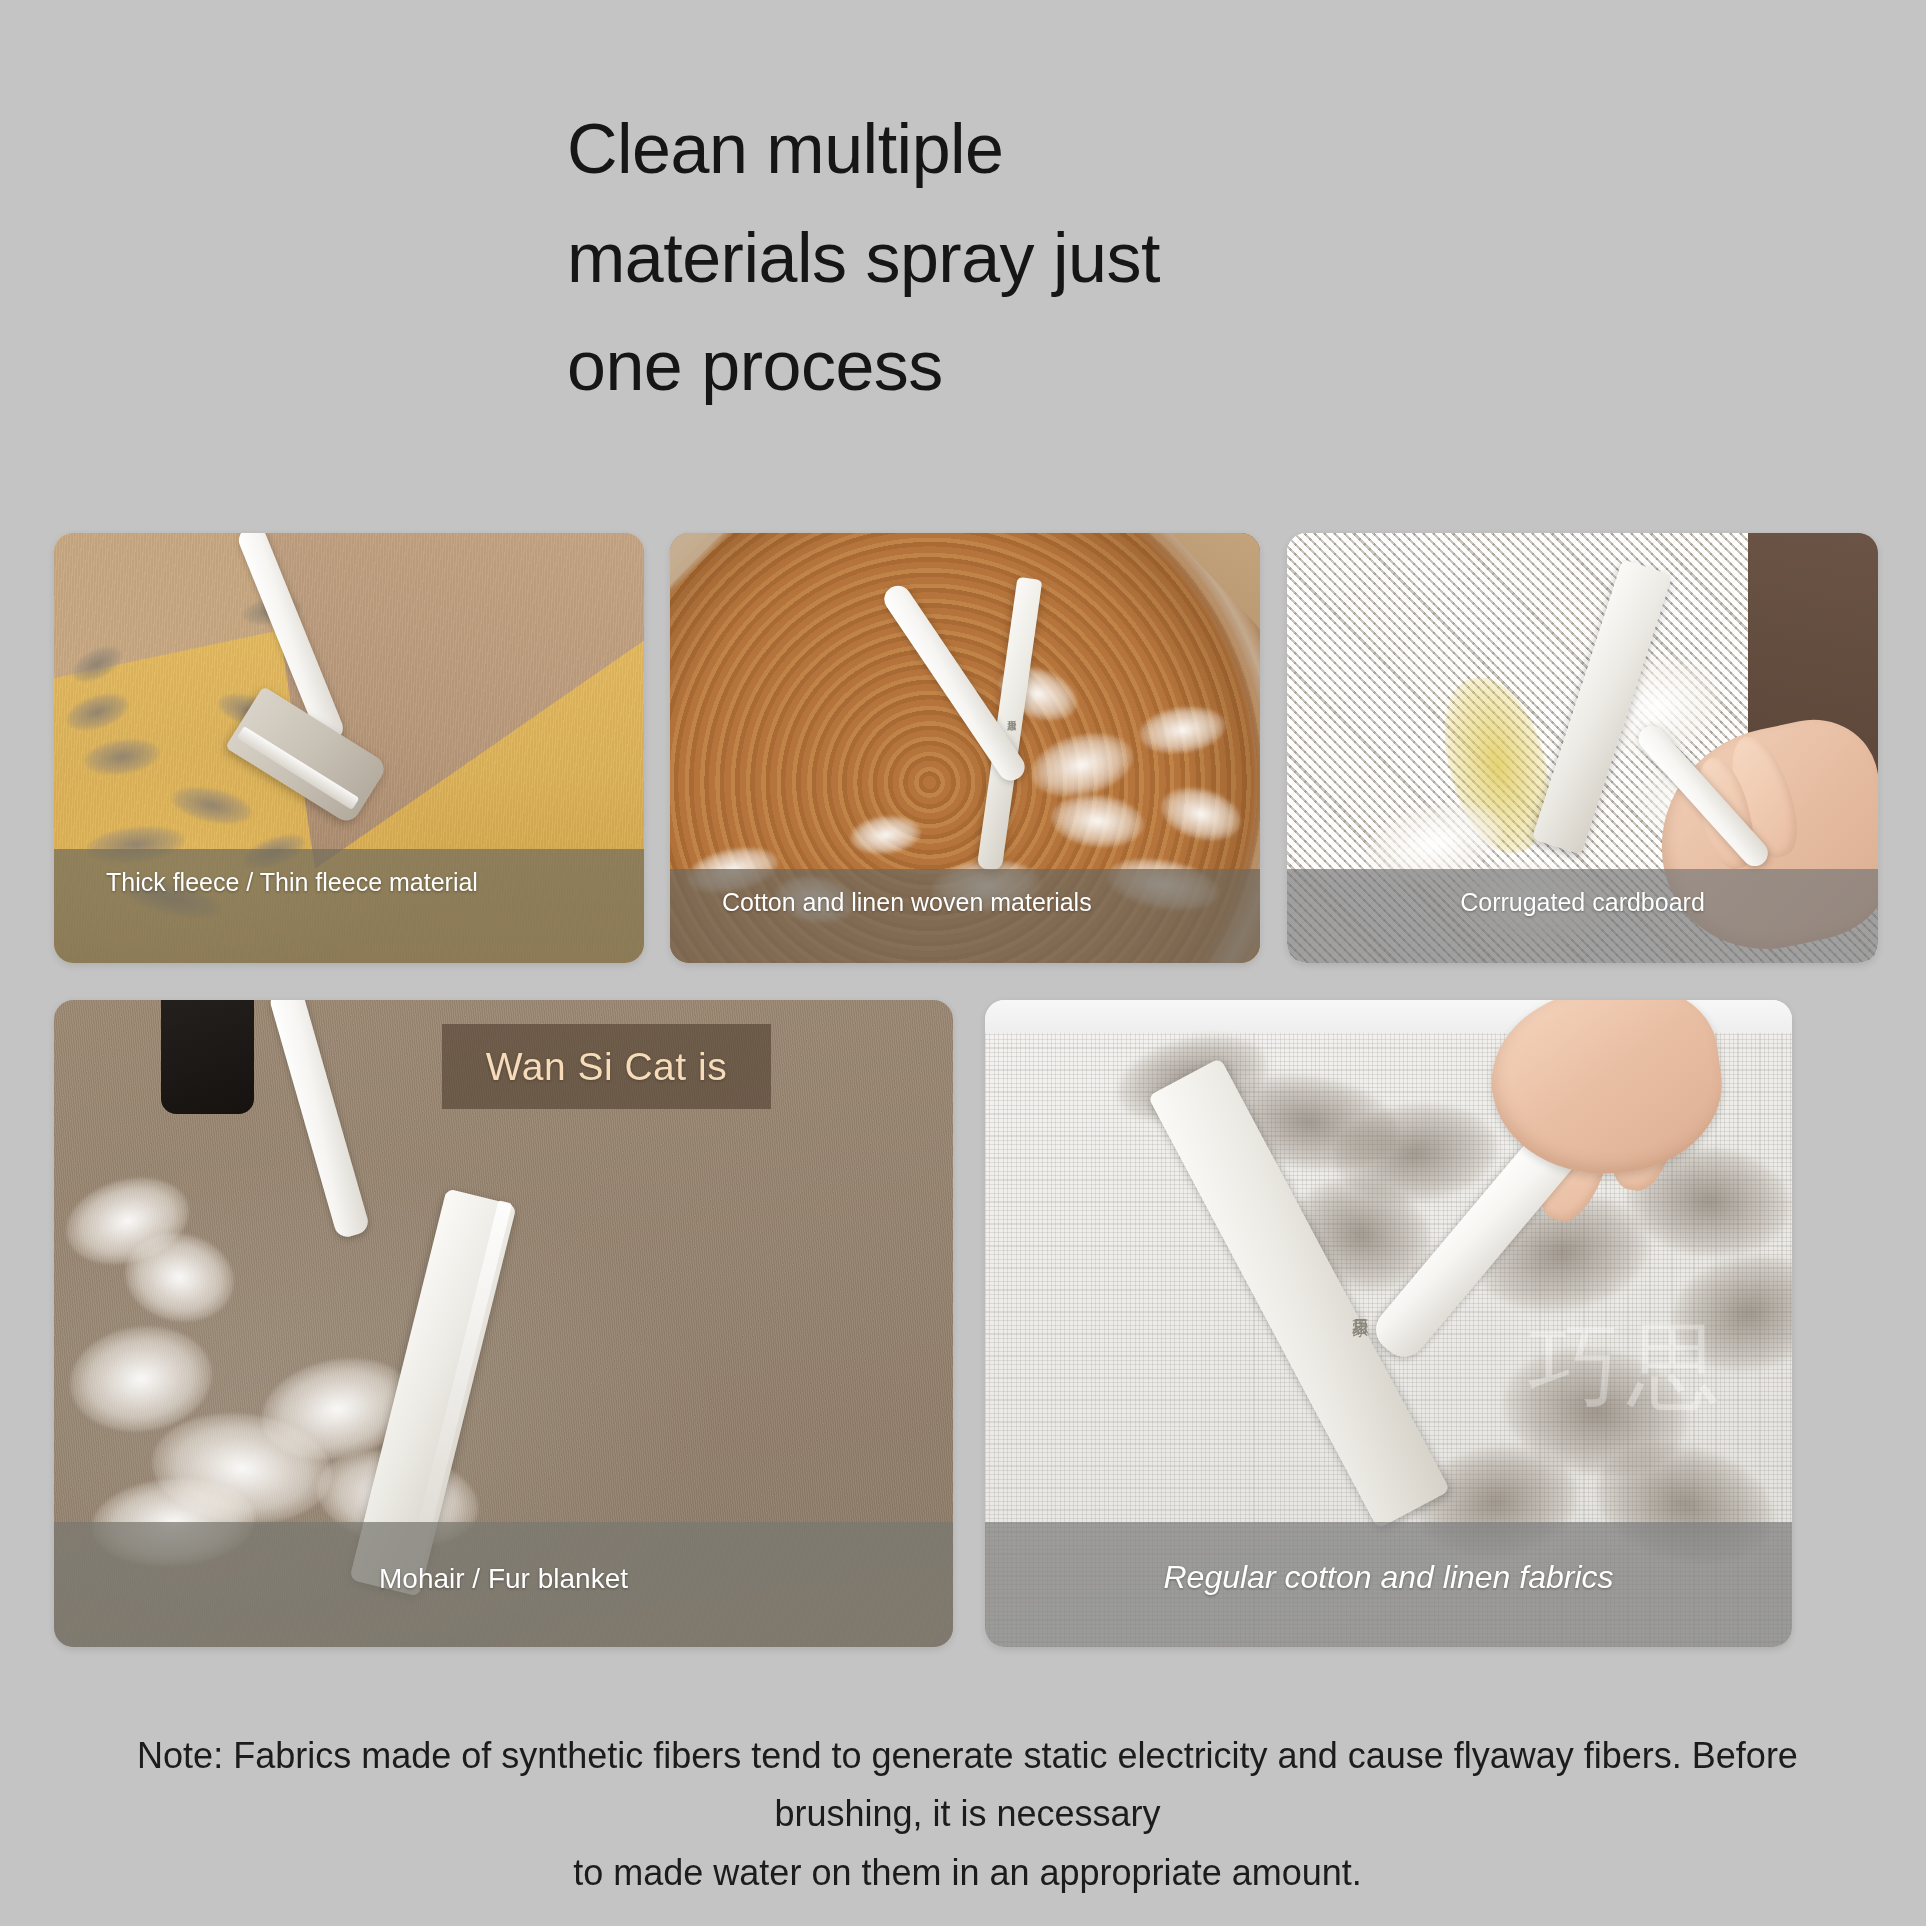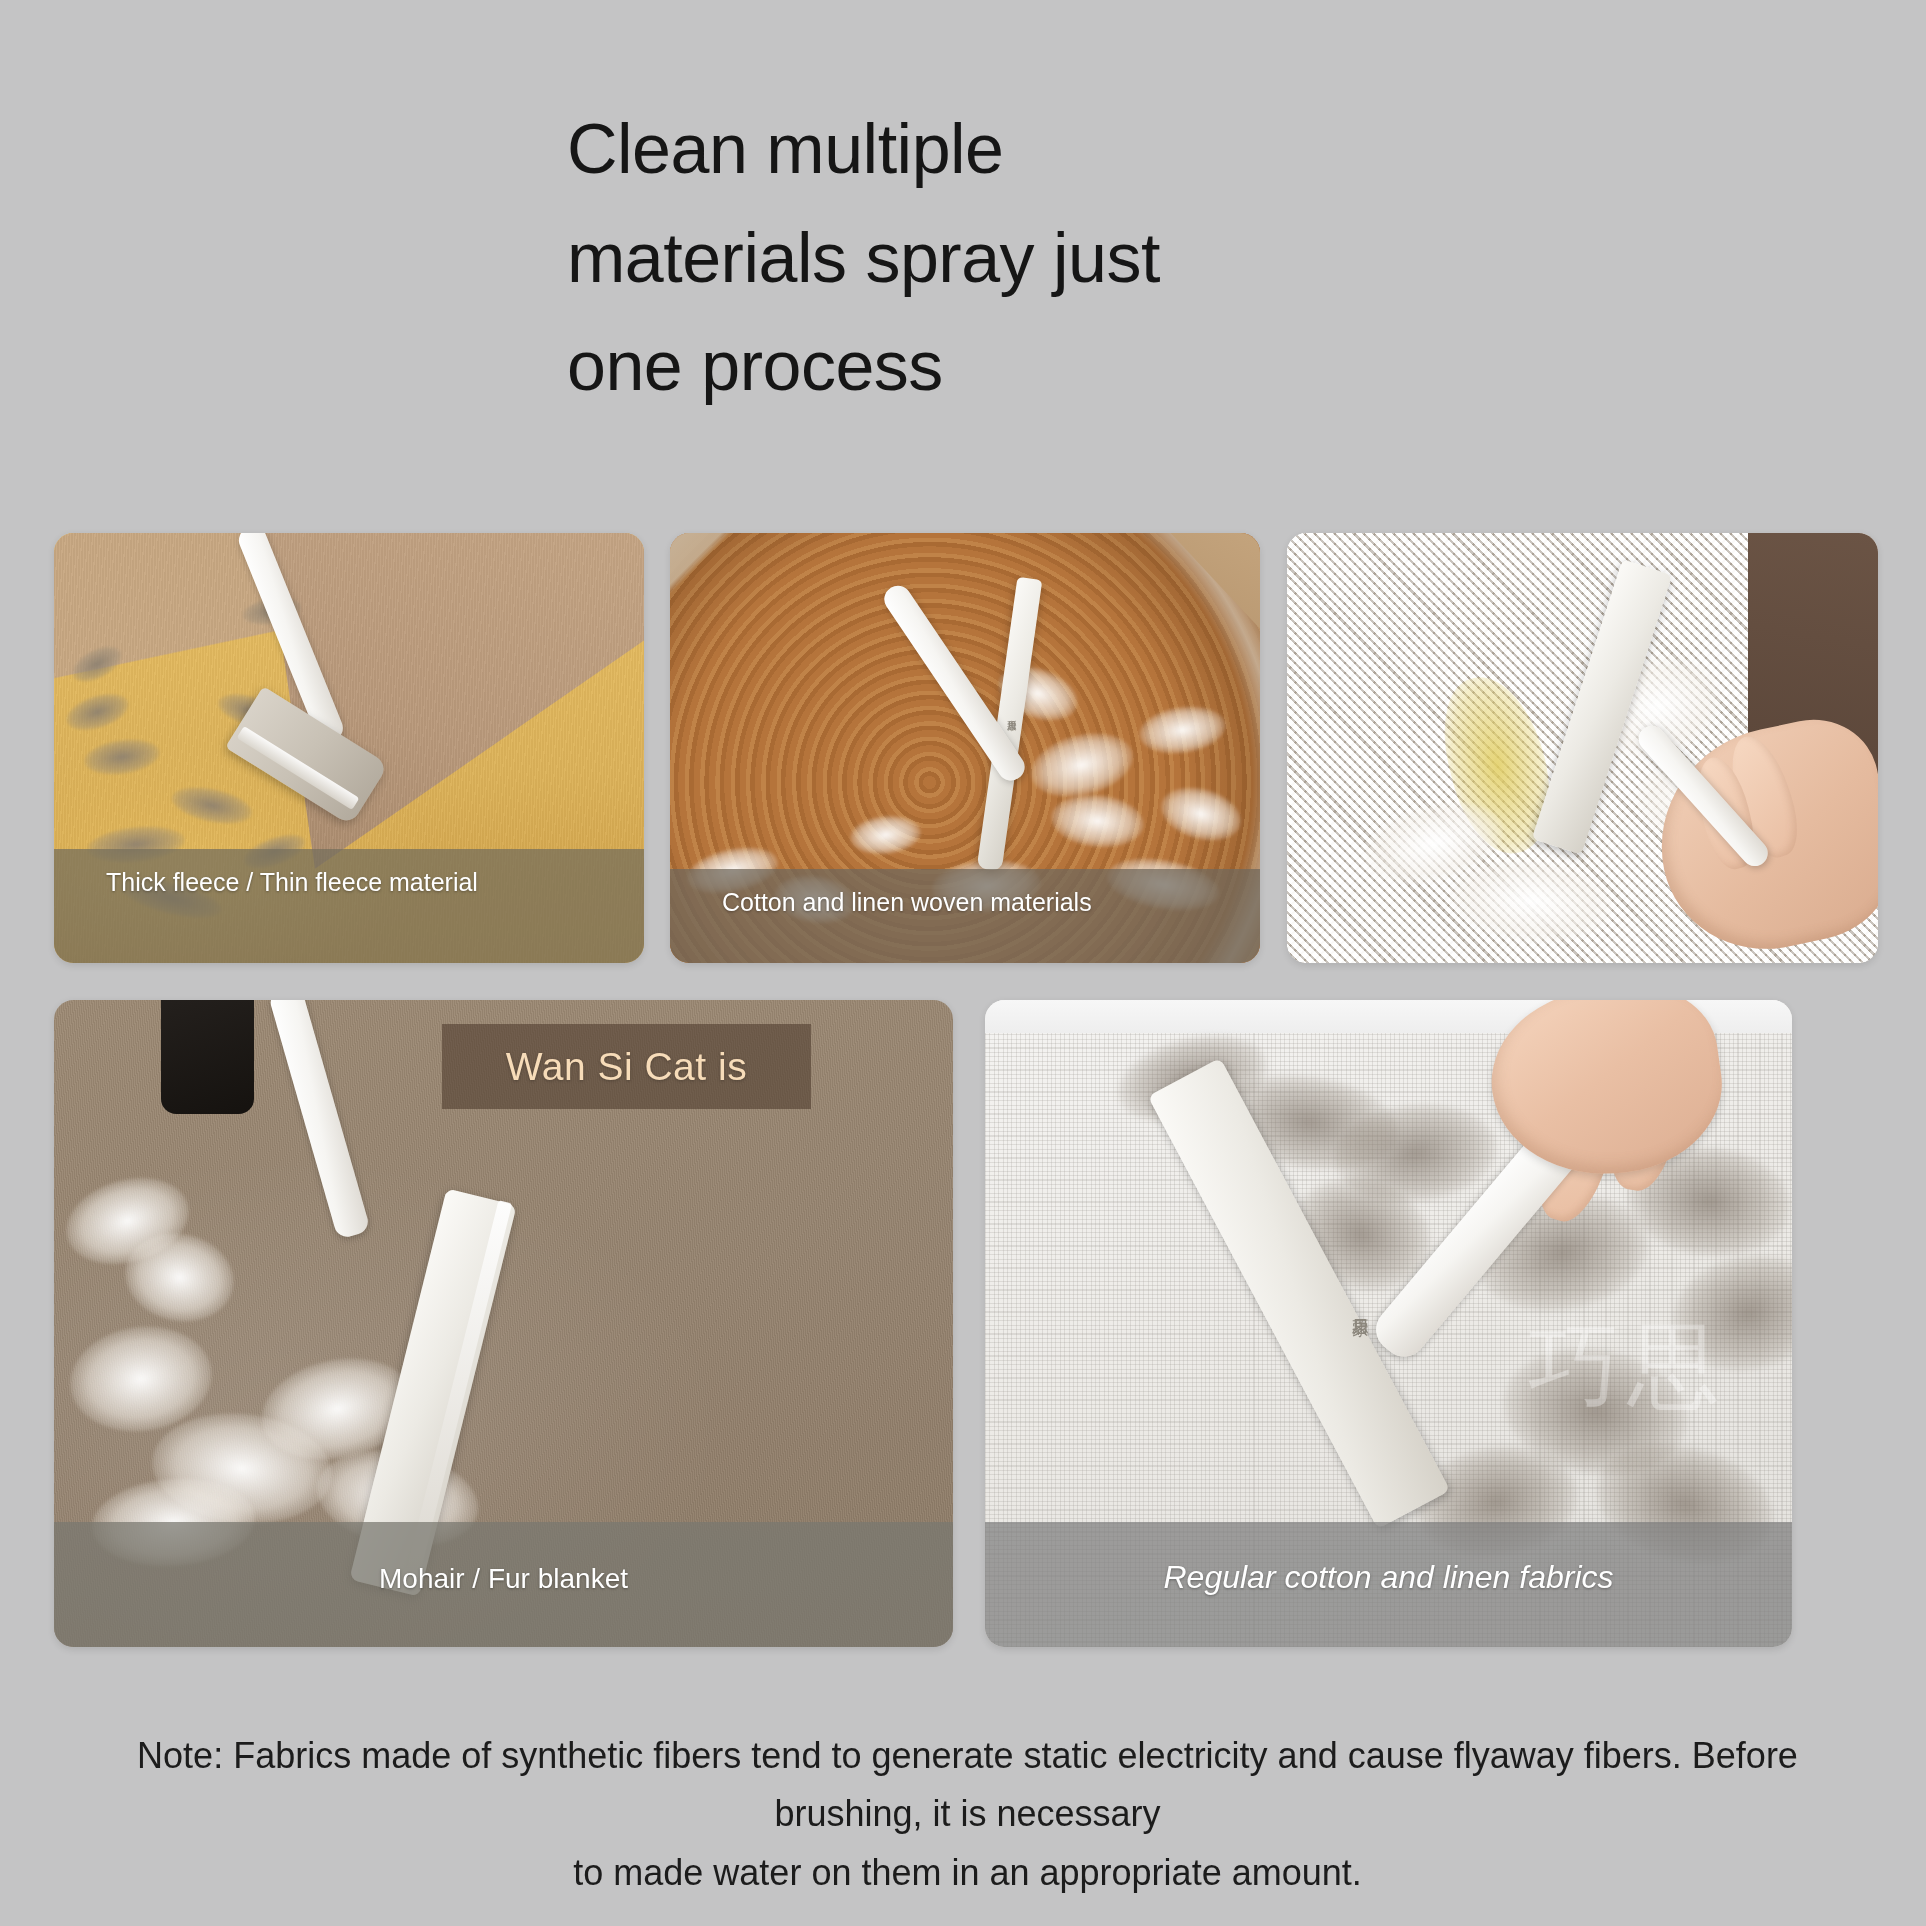--- a/index.html
+++ b/index.html
@@ -75,21 +75,21 @@
   #card-fleece    .caption { background: rgba(118,111,92,0.74); height: 114px; }
   #card-woven     .caption { background: rgba(112,104,92,0.74); height: 94px; }
   #card-cardboard .caption { background: rgba(120,120,120,0.70); height: 94px; }
   #card-mohair    .caption { background: rgba(122,120,112,0.74); height: 125px; padding-top: 36px; font-size: 28px;}
   #card-linen     .caption { background: rgba(126,126,126,0.72); height: 125px; padding-top: 30.5px; font-size: 32px; font-style: italic;}
 
   
   .watermark-band {
     position: absolute;
     left: 388px; top: 24px;
-    width: 369px; height: 85px;
+    width: 329px; height: 85px;
     background: rgba(78,58,45,0.58);
     display: flex;
     align-items: center;
     justify-content: center;
     z-index: 6;
   }
   .watermark-band .wm-text {
     color: #f7dcb9;
     font-size: 39px;
     letter-spacing: 0.5px;
@@ -363,20 +363,21 @@
 
       <div class="mesh-hand"></div>
       <div class="finger" style="right:88px; bottom:104px; width:52px; height:125px; transform:rotate(-18deg);"></div>
       <div class="finger" style="right:129px; bottom:93px; width:47px; height:114px; transform:rotate(-14deg);"></div>
 
       <div class="tool" style="left:256px; top:16.3px; width:283px; height:349px;">
         <div class="head" style="left:33px; top:11px; width:52px; height:294px; transform:rotate(18deg); border-radius:6.5px;"></div>
         <div class="handle" style="left:87px; top:180px; width:26px; height:180px; transform:rotate(-42deg); transform-origin: top center;"></div>
       </div>
     </div>
+    <div class="caption center">Corrugated cardboard</div>
   </div>
 
   <div class="card" id="card-mohair">
     <div class="photo">
       <div class="scene sc-carpet"></div>
       <div class="black-object"></div>
 
       <div class="white-fluff" style="left:11px;  top:180px; width:125px; height:82px; transform:rotate(-16deg);"></div>
       <div class="white-fluff" style="left:71px; top:234px; width:109px; height:87px; transform:rotate(12deg);"></div>
       <div class="white-fluff" style="left:16.3px;  top:327px; width:142px; height:104px; transform:rotate(-8deg);"></div>

